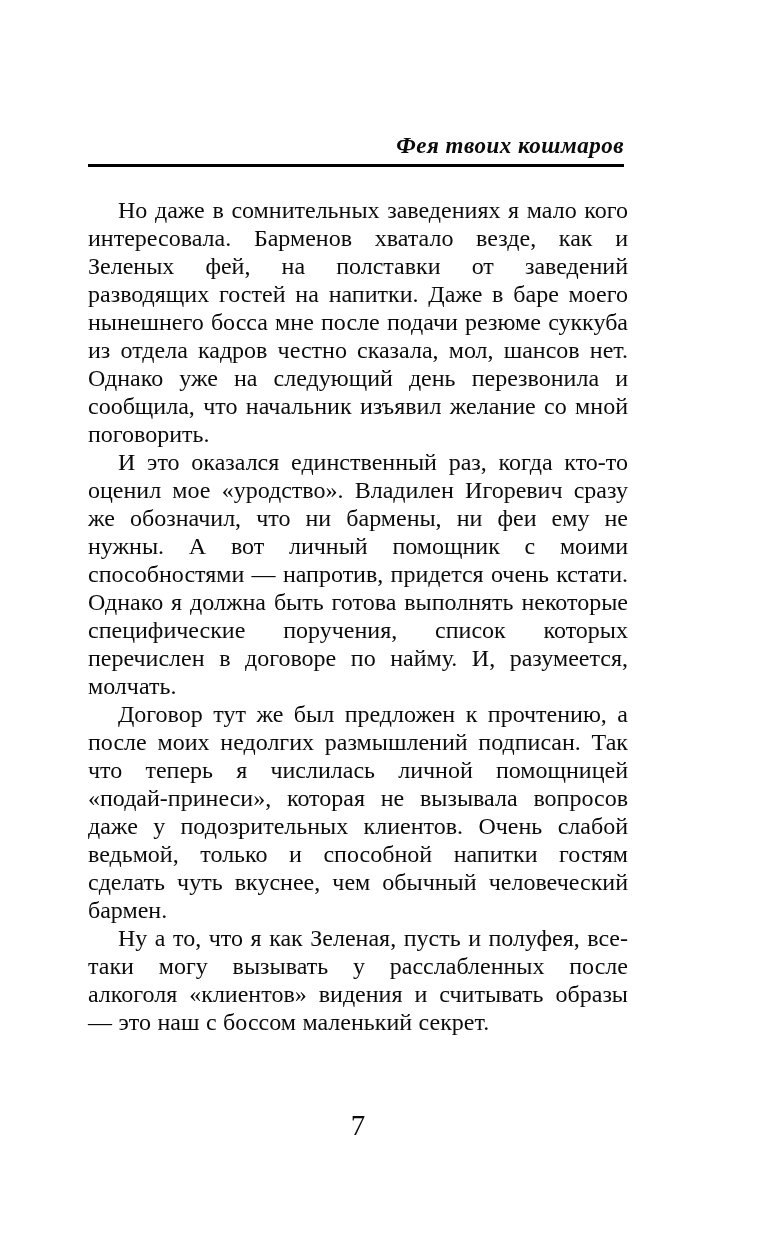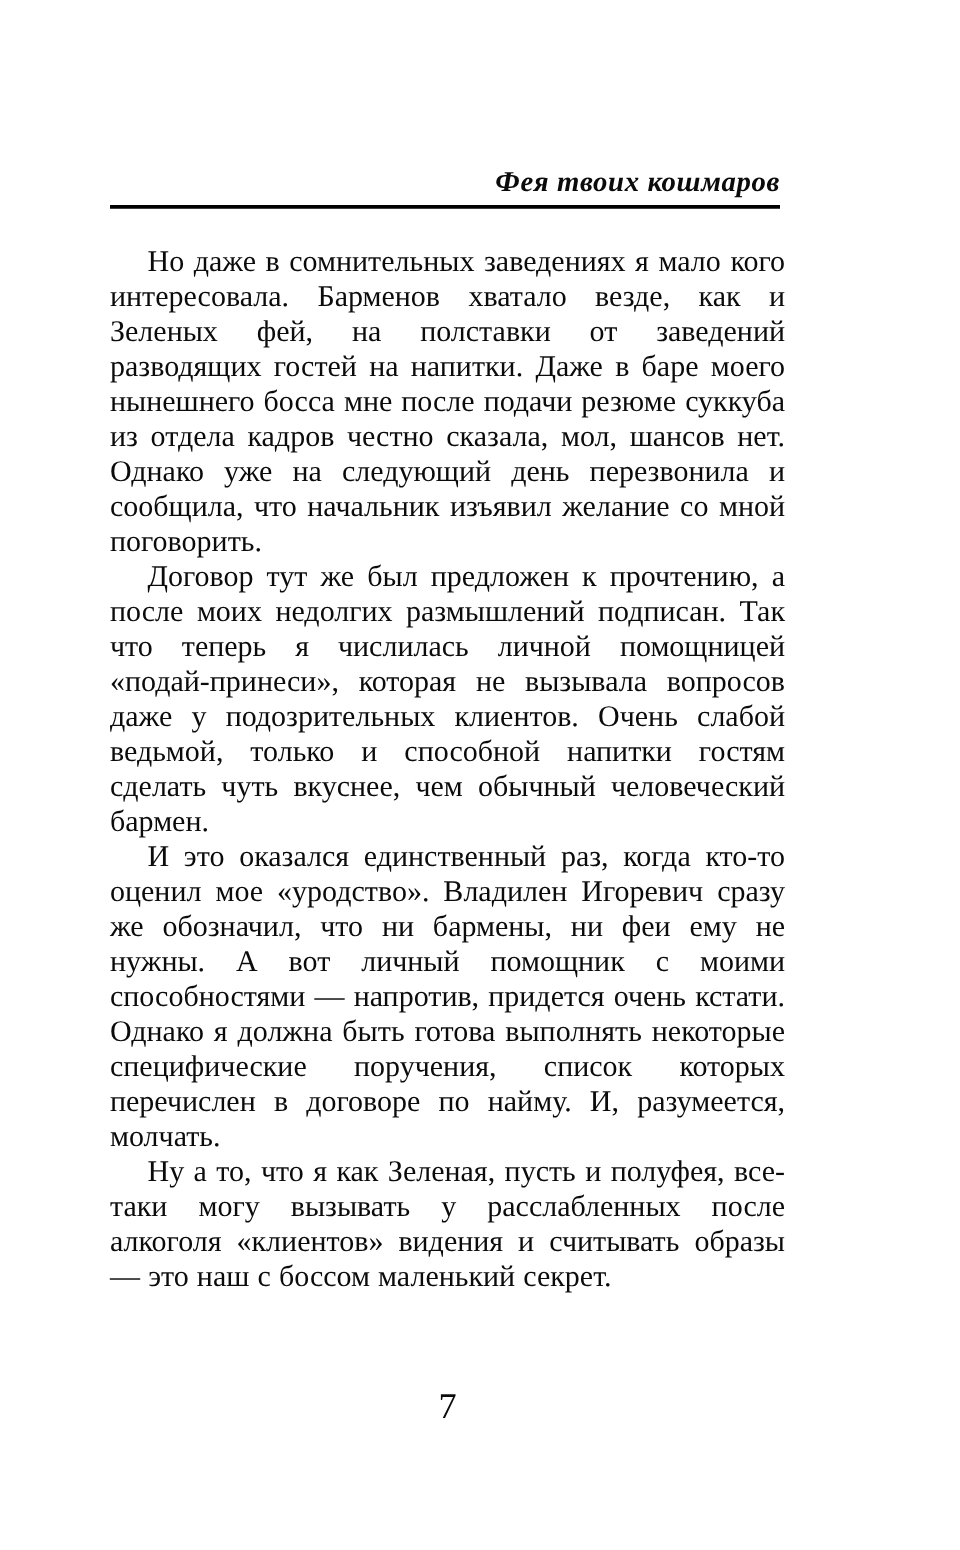--- a/index.html
+++ b/index.html
@@ -66,20 +66,20 @@
 <body>
 
 <div class="page">
 
   <div class="running-header">Фея твоих кошмаров</div>
 
   <div class="header-rule"></div>
 
   <div class="text-body">
     <p>Но даже в сомнительных заведениях я мало кого интересовала. Барменов хватало везде, как и Зеленых фей, на полставки от заведений разводящих гостей на напитки. Даже в баре моего нынешнего босса мне после подачи резюме суккуба из отдела кадров честно сказала, мол, шансов нет. Однако уже на следующий день перезвонила и сообщила, что начальник изъявил желание со мной поговорить.</p>
+    <p>И это оказался единственный раз, когда кто-то оценил мое «уродство». Владилен Игоревич сразу же обозначил, что ни бармены, ни феи ему не нужны. А вот личный помощник с моими способностями — напротив, придется очень кстати. Однако я должна быть готова выполнять некоторые специфические поручения, список которых перечислен в договоре по найму. И, разумеется, молчать.</p>
     <p>Договор тут же был предложен к прочтению, а после моих недолгих размышлений подписан. Так что теперь я числилась личной помощницей «подай-принеси», которая не вызывала вопросов даже у подозрительных клиентов. Очень слабой ведьмой, только и способной напитки гостям сделать чуть вкуснее, чем обычный человеческий бармен.</p>
-    <p>И это оказался единственный раз, когда кто-то оценил мое «уродство». Владилен Игоревич сразу же обозначил, что ни бармены, ни феи ему не нужны. А вот личный помощник с моими способностями — напротив, придется очень кстати. Однако я должна быть готова выполнять некоторые специфические поручения, список которых перечислен в договоре по найму. И, разумеется, молчать.</p>
     <p>Ну а то, что я как Зеленая, пусть и полуфея, все-таки могу вызывать у расслабленных после алкоголя «клиентов» видения и считывать образы — это наш с боссом маленький секрет.</p>
   </div>
 
   <div class="page-number">7</div>
 
 </div>
 
 </body></html>

